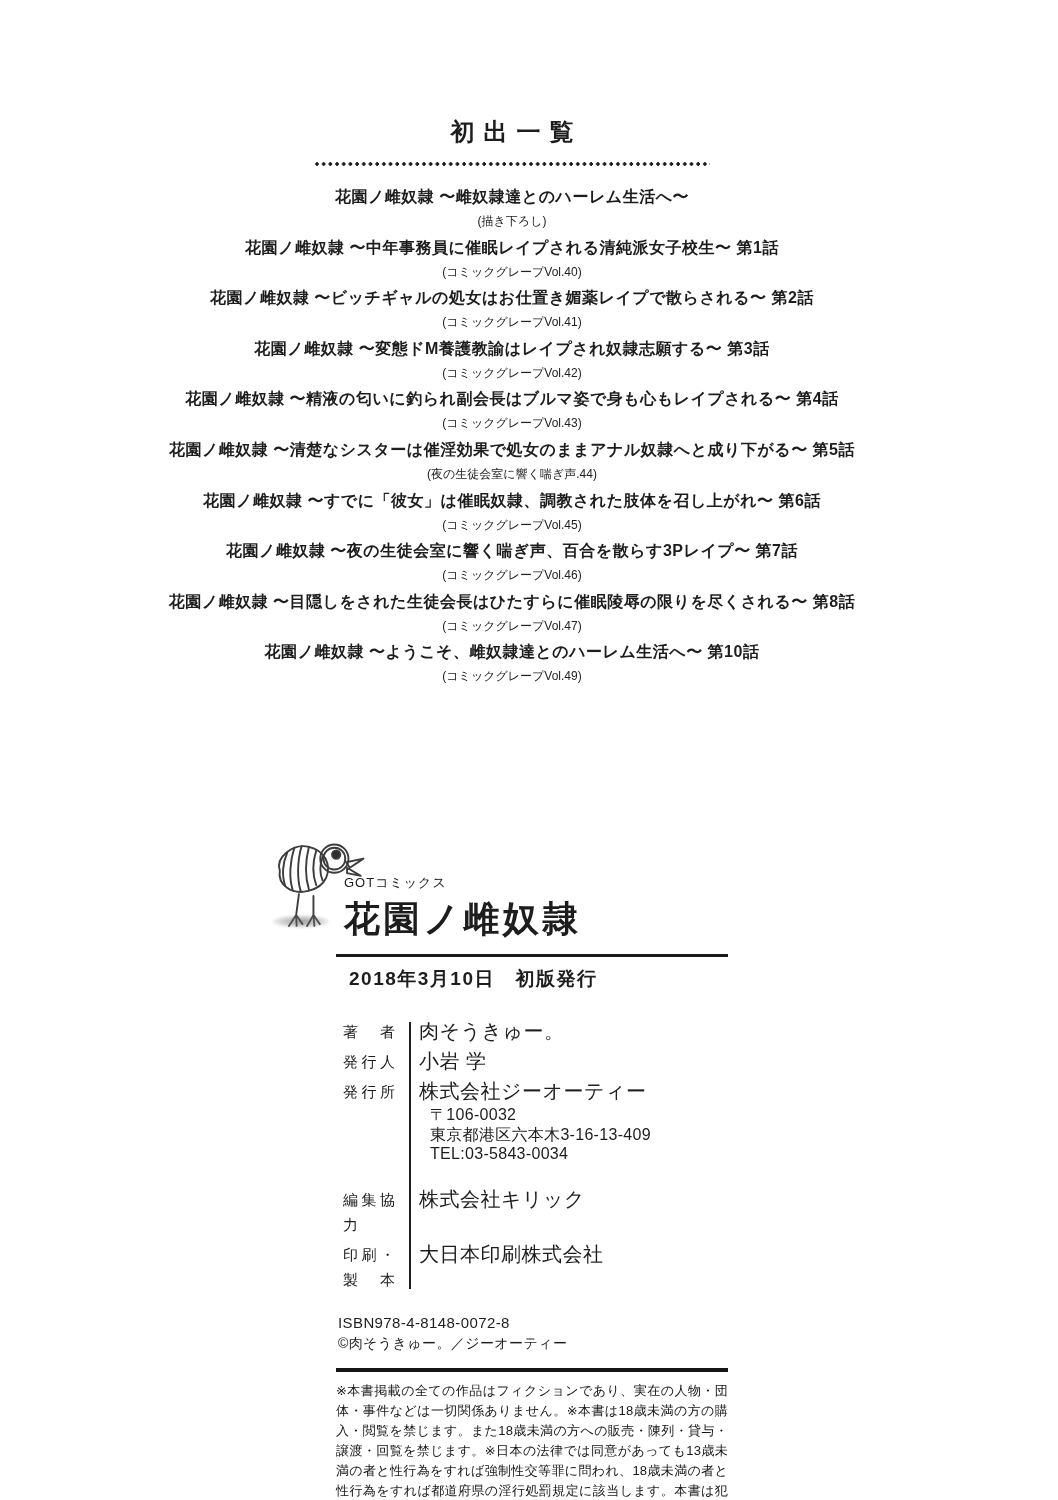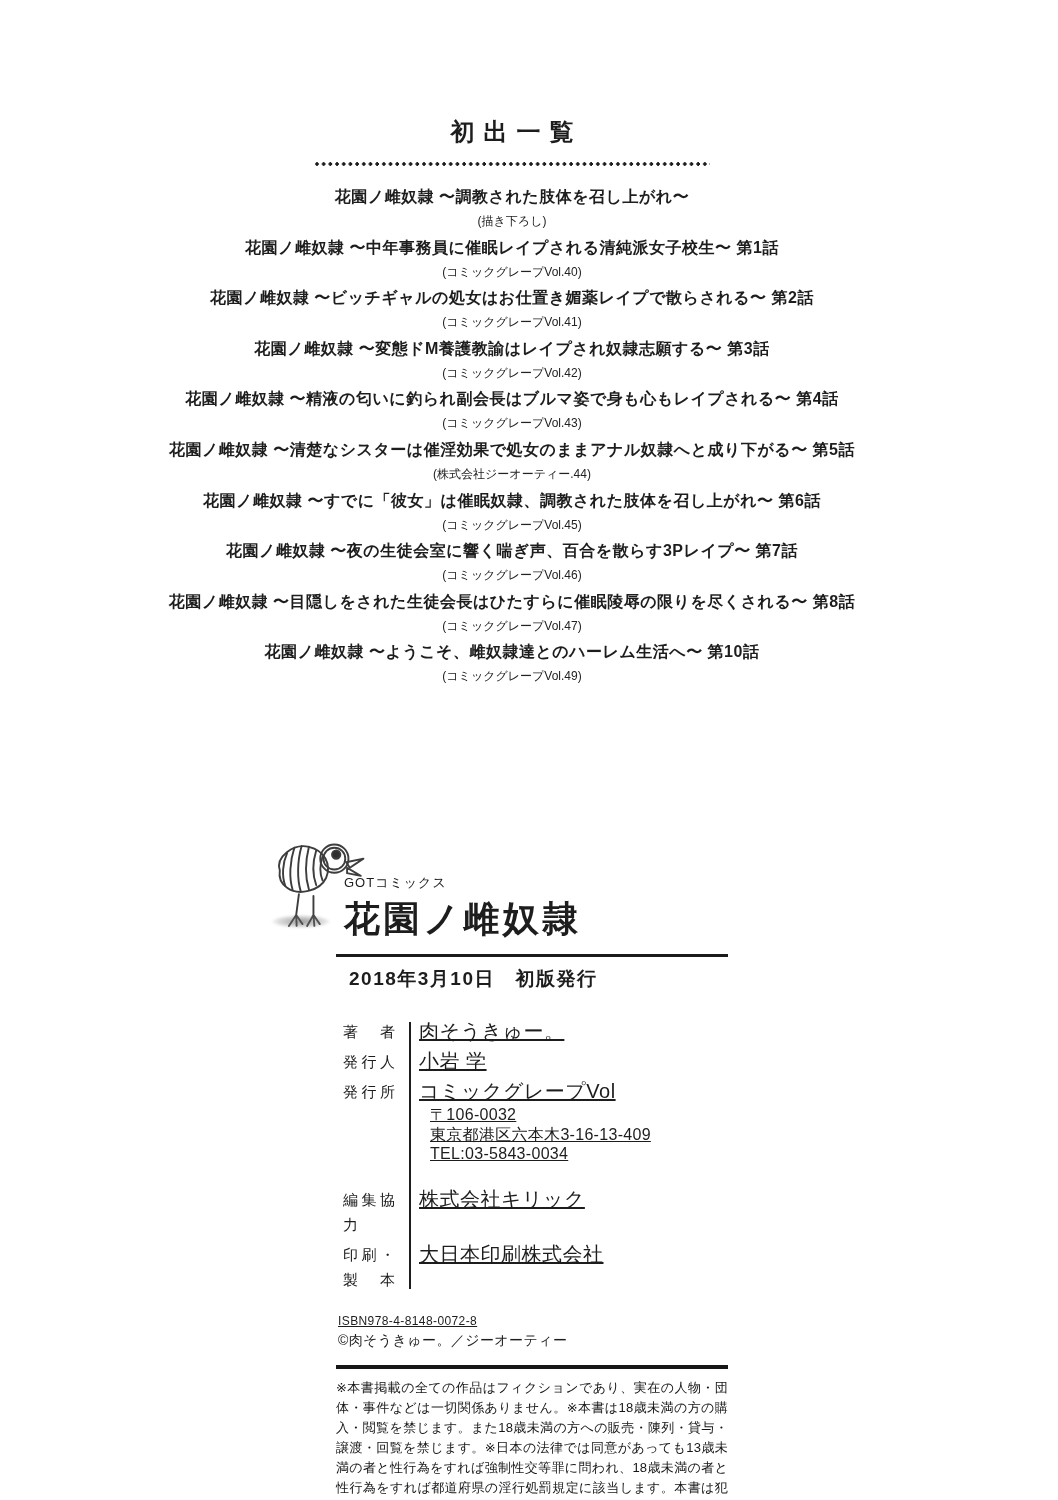--- a/index.html
+++ b/index.html
@@ -40,64 +40,64 @@
   .title-rule{margin-top:10px;height:3px;background:#1b1b1b;}
   .edition-date{margin:9px 0 0 13px;font-size:19px;font-weight:600;letter-spacing:1.5px;}
   .c-table{position:relative;margin:27px 0 0 7px;}
   .c-divider{position:absolute;left:66px;top:3px;bottom:3px;width:2px;background:#1e1e1e;}
   .c-row{display:flex;margin-bottom:5px;}
   .c-label{
     width:52px;flex:0 0 52px;
     font-size:15px;line-height:25px;
     text-align:justify;text-align-last:justify;
   }
-  .c-vcol{margin-left:24px;text-decoration:underline;}
+  .c-vcol{margin-left:24px;}
   .c-value{font-size:20px;font-weight:500;line-height:25px;letter-spacing:.5px;}
   .c-detail{font-size:16px;line-height:16.5px;margin:3px 0 0 11px;letter-spacing:.3px;}
   .c-detail:last-child{margin-bottom:19px;}
-  .isbn-line{margin:22px 0 0 2px;font-size:12px;font-weight:500;letter-spacing:.4px;text-decoration:underline;}
+  .isbn-line{margin:22px 0 0 2px;font-size:15px;font-weight:500;letter-spacing:.4px;}
   .copyright-line{margin:4px 0 0 2px;font-size:14px;letter-spacing:.4px;}
   .disclaimer-rule{margin-top:15px;height:4px;border-top:2px solid #161616;border-bottom:2px solid #161616;box-sizing:border-box;}
   .disclaimer{
     margin-top:9px;font-size:13px;line-height:20px;
     text-align:justify;letter-spacing:.2px;color:#161616;
   }
 </style>
 </head>
 <body>
 
 <div class="page">
 
   <div class="pub-list">
     <div class="pub-title">初出一覧</div>
     <div class="dotted-rule"></div>
 
     <div class="entry">
-      <div class="entry-title">花園ノ雌奴隷 〜調教された肢体を召し上がれ〜</div>
+      <div class="entry-title">花園ノ雌奴隷 〜雌奴隷達とのハーレム生活へ〜</div>
       <div class="entry-source">(描き下ろし)</div>
     </div>
     <div class="entry">
       <div class="entry-title">花園ノ雌奴隷 〜中年事務員に催眠レイプされる清純派女子校生〜 第1話</div>
       <div class="entry-source">(コミックグレープVol.40)</div>
     </div>
     <div class="entry">
       <div class="entry-title">花園ノ雌奴隷 〜ビッチギャルの処女はお仕置き媚薬レイプで散らされる〜 第2話</div>
       <div class="entry-source">(コミックグレープVol.41)</div>
     </div>
     <div class="entry">
       <div class="entry-title">花園ノ雌奴隷 〜変態ドM養護教諭はレイプされ奴隷志願する〜 第3話</div>
       <div class="entry-source">(コミックグレープVol.42)</div>
     </div>
     <div class="entry">
       <div class="entry-title">花園ノ雌奴隷 〜精液の匂いに釣られ副会長はブルマ姿で身も心もレイプされる〜 第4話</div>
       <div class="entry-source">(コミックグレープVol.43)</div>
     </div>
     <div class="entry">
       <div class="entry-title">花園ノ雌奴隷 〜清楚なシスターは催淫効果で処女のままアナル奴隷へと成り下がる〜 第5話</div>
-      <div class="entry-source">(株式会社ジーオーティー.44)</div>
+      <div class="entry-source">(夜の生徒会室に響く喘ぎ声.44)</div>
     </div>
     <div class="entry">
       <div class="entry-title">花園ノ雌奴隷 〜すでに「彼女」は催眠奴隷、調教された肢体を召し上がれ〜 第6話</div>
       <div class="entry-source">(コミックグレープVol.45)</div>
     </div>
     <div class="entry">
       <div class="entry-title">花園ノ雌奴隷 〜夜の生徒会室に響く喘ぎ声、百合を散らす3Pレイプ〜 第7話</div>
       <div class="entry-source">(コミックグレープVol.46)</div>
     </div>
     <div class="entry">
@@ -149,21 +149,21 @@
       <div class="c-row">
         <div class="c-label">発行人</div>
         <div class="c-vcol">
             <div class="c-value">小岩 学</div>
           </div>
       </div>
 
       <div class="c-row">
         <div class="c-label">発行所</div>
         <div class="c-vcol">
-          <div class="c-value">コミックグレープVol</div>
+          <div class="c-value">株式会社ジーオーティー</div>
           <div class="c-detail">〒106-0032</div>
           <div class="c-detail">東京都港区六本木3-16-13-409</div>
           <div class="c-detail">TEL:03-5843-0034</div>
         </div>
       </div>
 
       <div class="c-row">
         <div class="c-label">編集協力</div>
         <div class="c-vcol">
             <div class="c-value">株式会社キリック</div>

